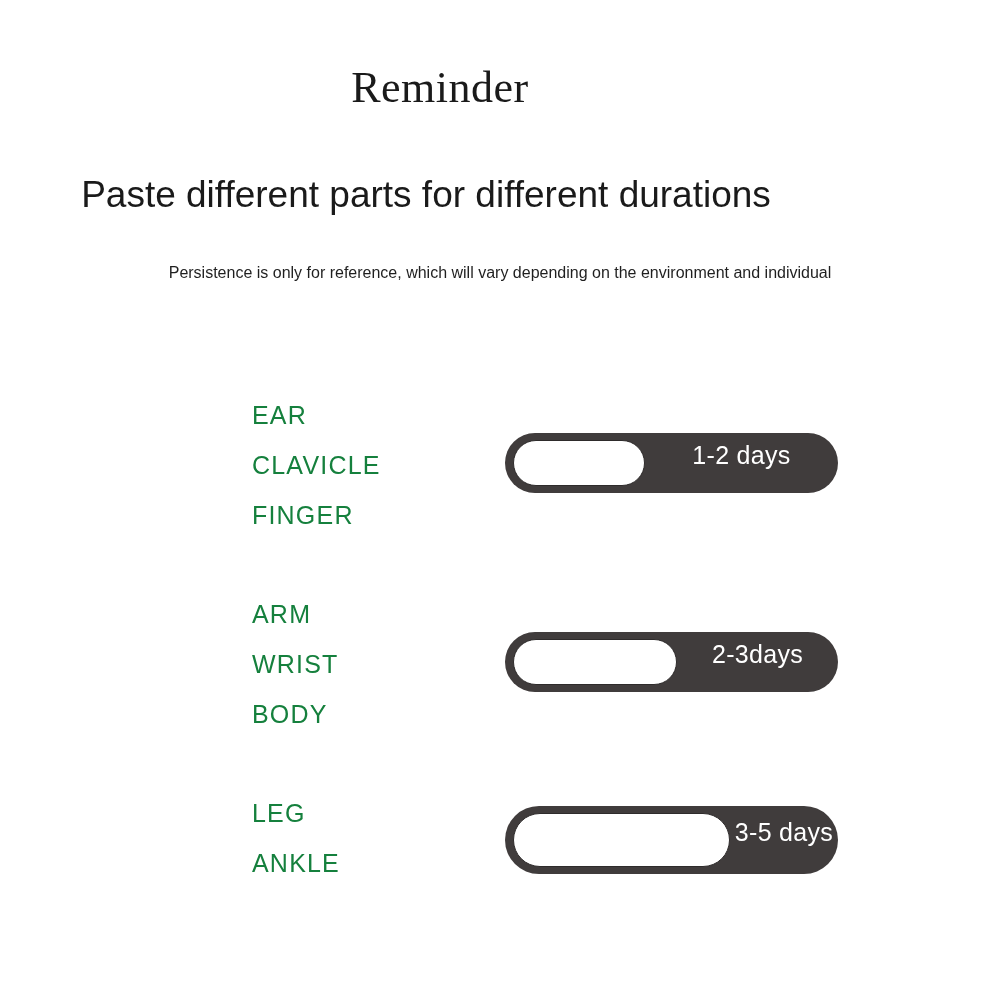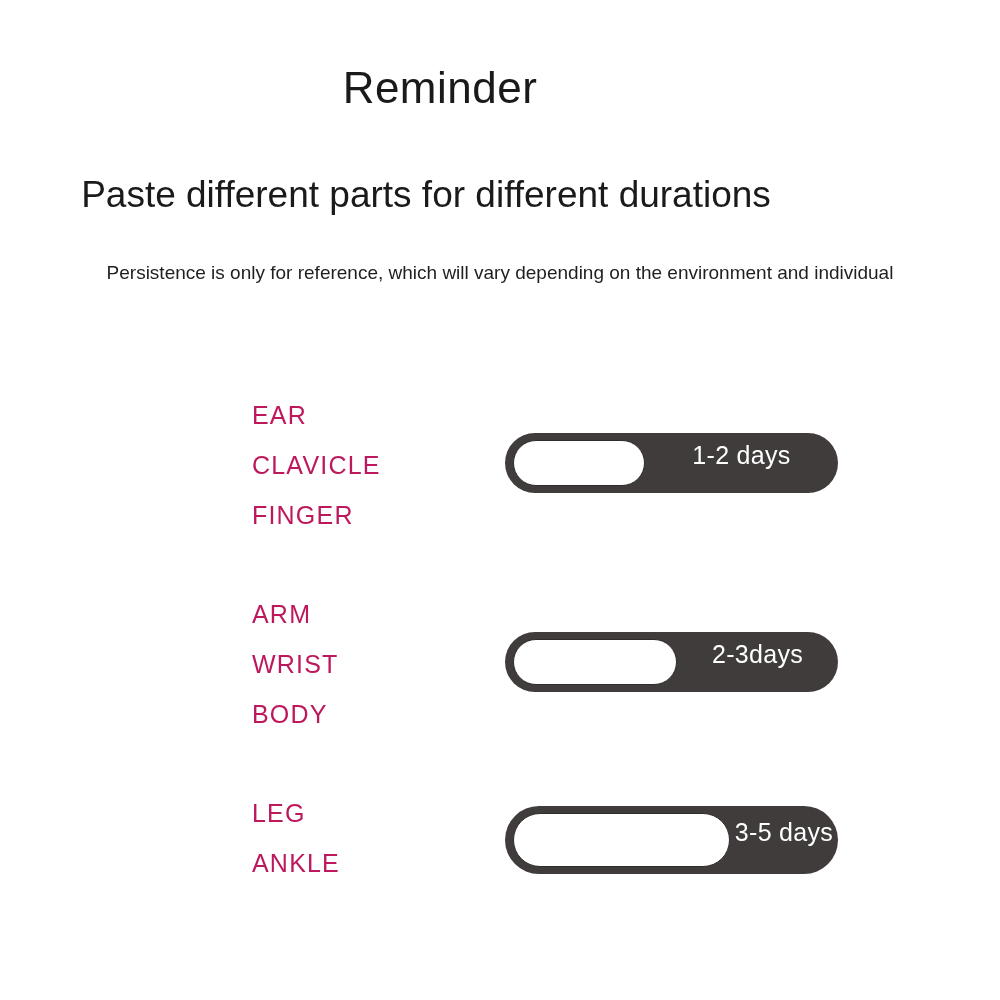--- a/index.html
+++ b/index.html
@@ -36,20 +36,21 @@
     position: absolute;
     left: 0;
     top: 60px;
     width: 880px;
     text-align: center;
     font-size: 44px;
     font-weight: 400;
     letter-spacing: 0.5px;
     color: #1a1a1a;
     line-height: 56px;
+    font-family: Liberation Serif, serif;
   }
 
   .subtitle {
     position: absolute;
     left: 0;
     top: 170px;
     width: 852px;
     text-align: center;
     font-size: 37px;
     font-weight: 400;
@@ -57,21 +58,21 @@
     color: #1a1a1a;
     line-height: 50px;
   }
 
   .note {
     position: absolute;
     left: 0;
     top: 258px;
     width: 1000px;
     text-align: center;
-    font-size: 19px;
+    font-size: 16px;
     font-weight: 400;
     color: #1f1f1f;
     line-height: 30px;
   }
 
   
   .rows {
     position: absolute;
     left: 0;
     top: 0;
@@ -89,21 +90,21 @@
     position: absolute;
     left: 252px;
     top: 0;
     width: 230px;
   }
 
   .label {
     font-size: 25px;
     font-weight: 400;
     letter-spacing: 1.2px;
-    color: #be185d;
+    color: #15803d;
     line-height: 50px;
     white-space: nowrap;
   }
 
   .pill {
     position: absolute;
     left: 505px;
     width: 333px;
     background: #403c3c;
     border-radius: 999px;

